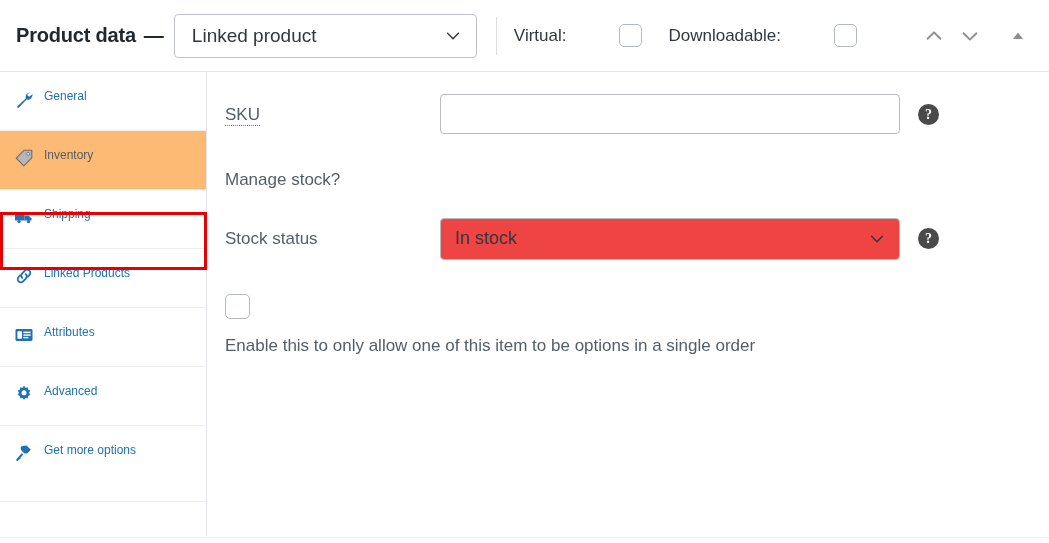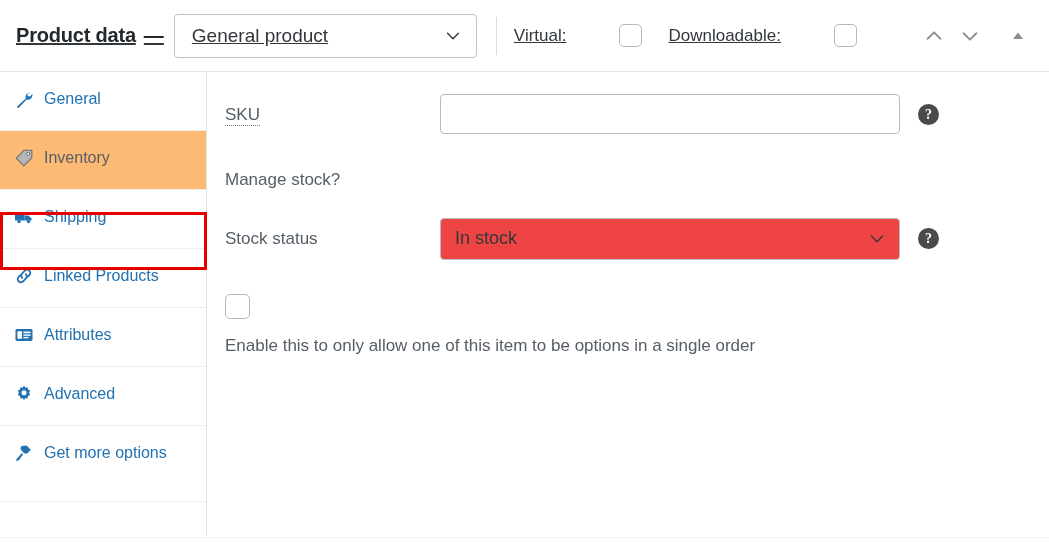--- a/index.html
+++ b/index.html
@@ -28,21 +28,20 @@
   
   .panel-header {
     position: relative;
     height: 72px;
     box-sizing: border-box;
     border-bottom: 1px solid #e2e4e7;
     display: flex;
     align-items: center;
     padding-left: 16px;
     background: #fff;
-    text-decoration: underline;
   }
   .panel-title {
     font-size: 20px;
     font-weight: bold;
     color: #23282d;
     letter-spacing: -0.2px;
     white-space: nowrap;
   }
   .title-dash {
     font-size: 20px;
@@ -149,21 +148,21 @@
     background: #fff;
     padding: 0;
   }
   .tab {
     position: relative;
     box-sizing: border-box;
     display: flex;
     align-items: flex-start;
     padding: 14px 10px 14px 13px;
     border-bottom: 1px solid #eeeeee;
-    font-size: 16px;
+    font-size: 12px;
     color: #2271b1;
     cursor: pointer;
     min-height: 59px;
     line-height: 1.55;
   }
   .tab .tab-ico {
     flex: 0 0 auto;
     width: 22px;
     height: 22px;
     margin-right: 9px;
@@ -318,21 +317,21 @@
 <body>
 
 <div class="panel">
 
   <div class="panel-header">
 
     <span class="panel-title">Product data</span>
     <span class="title-dash">—</span>
 
     <div class="product-type-select">
-      <span>General product</span>
+      <span>Linked product</span>
       <span class="chev">
         <svg width="18" height="18" viewBox="0 0 20 20" fill="none" xmlns="http://www.w3.org/2000/svg">
           <path d="M4 7l6 6 6-6" stroke="#32373c" stroke-width="1.6" stroke-linecap="round" stroke-linejoin="round"></path>
         </svg>
       </span>
     </div>
 
     <div class="header-divider"></div>
 
     <div class="hdr-check-group">

